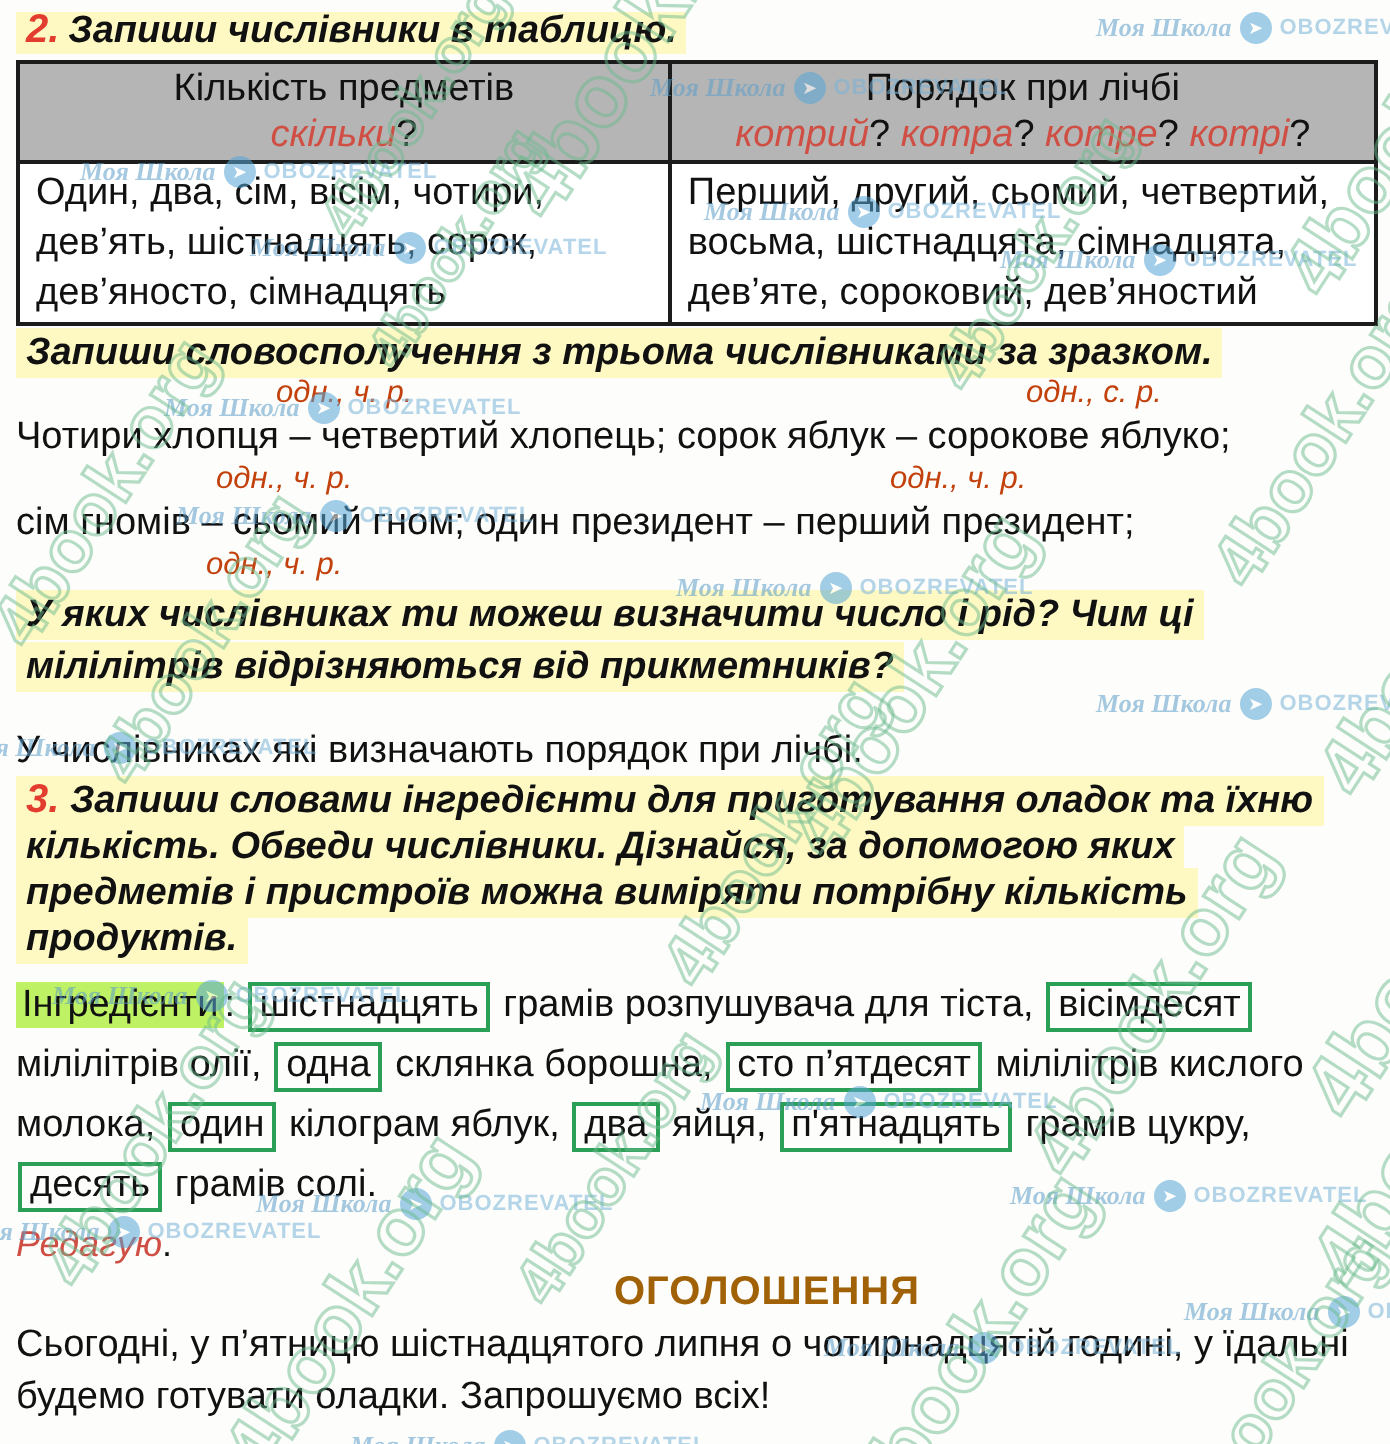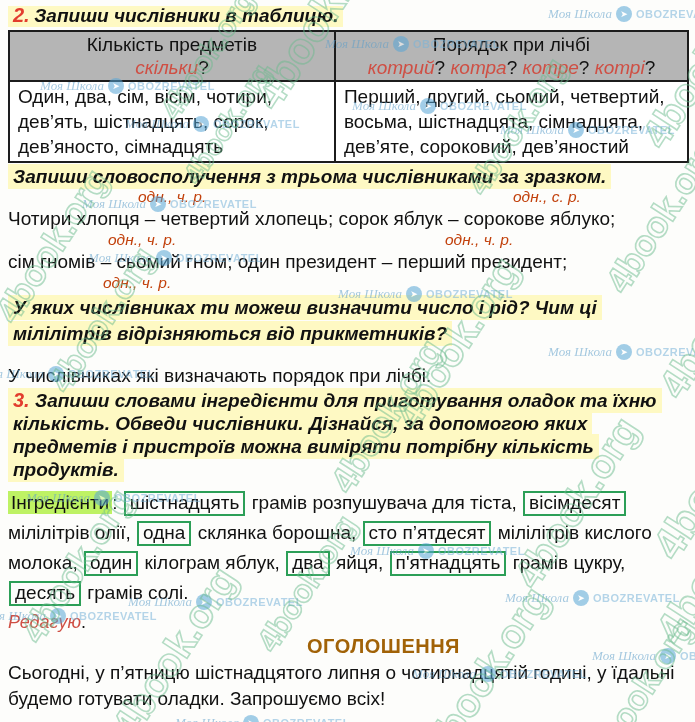--- a/index.html
+++ b/index.html
@@ -35,21 +35,21 @@
   .task3 { margin-top:0; width:672px; font-size:19px; line-height:23px; }
   .task3 .hl { line-height:23px; }
   .ingredients { margin-top:7px; width:688px; font-size:19px; line-height:30px; }
   .editing { font-size:18px; margin-top:4px; }
   .heading-red { text-align:center; color:#a16207; font-weight:bold; font-size:20px; margin-top:2px; padding-left:70px; letter-spacing:.5px; }
   .announce { width:685px; font-size:19px; line-height:26px; margin-top:2px; }
 
   
   .wm-layer { position:absolute; inset:0; z-index:3; pointer-events:none; }
   .wm-blue { position:absolute; display:flex; align-items:center; gap:4px; opacity:.55; white-space:nowrap; }
-  .wm-school { font-family:"Liberation Serif", serif; font-style:italic; font-weight:normal; color:#5d9ec9; font-size:13px; }
+  .wm-school { font-family:"Liberation Serif", serif; font-style:italic; font-weight:bold; color:#5d9ec9; font-size:13px; }
   .wm-circ { display:inline-flex; align-items:center; justify-content:center; width:16px; height:16px; border-radius:50%; background:#57a6d6; color:#fff; font-size:9px; }
   .wm-oboz { color:#79b4d9; font-weight:bold; font-size:11px; letter-spacing:.5px; font-style:normal; }
   .wm-green { position:absolute; font-weight:bold; color:transparent; -webkit-text-stroke:1.6px rgba(105,185,140,.55); transform:rotate(-57deg); opacity:.9; white-space:nowrap; }
 </style>
 </head>
 <body>
 
 <div class="page">
 
   <div class="wm-layer" id="wm-layer">

